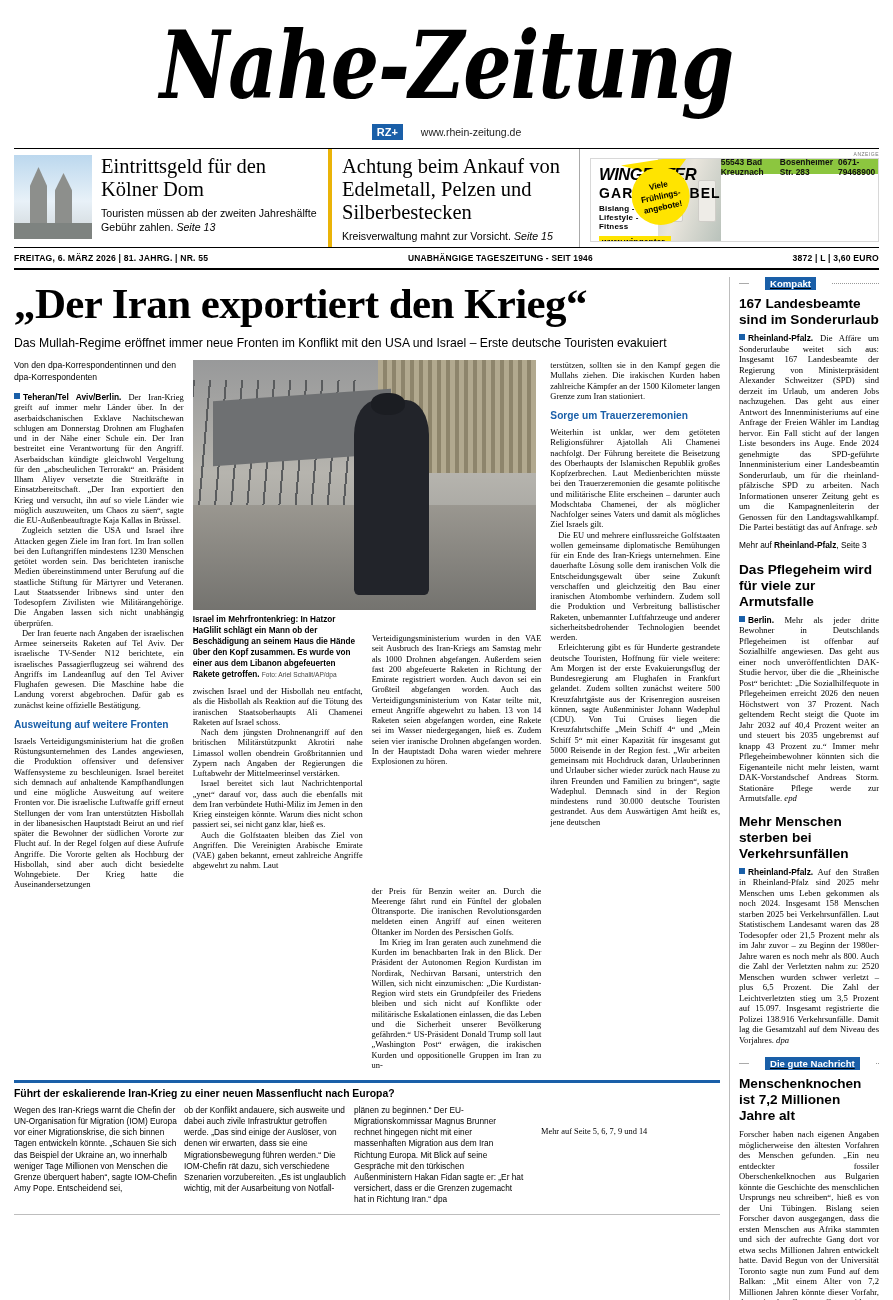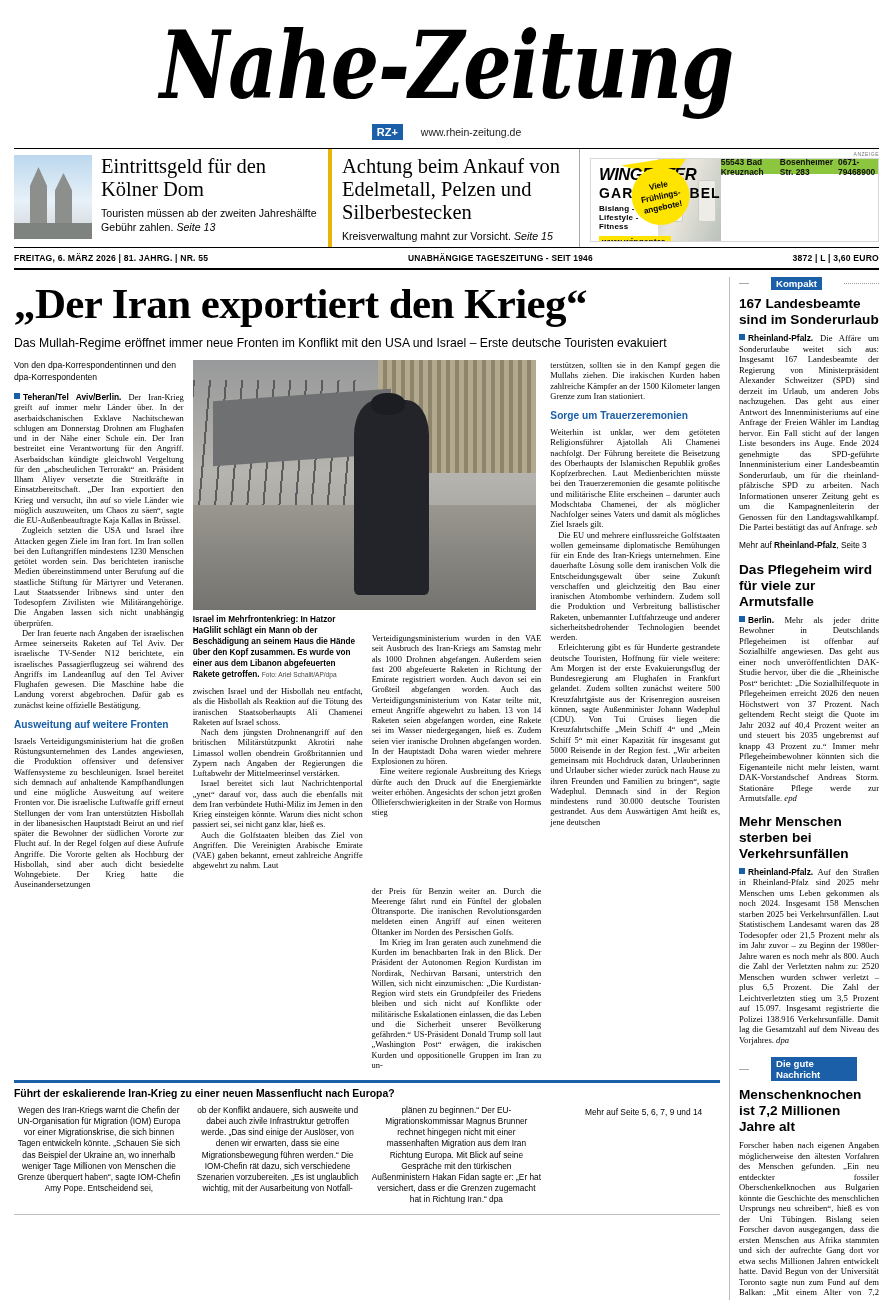--- a/index.html
+++ b/index.html
@@ -100,28 +100,28 @@
     background:linear-gradient(#9a9790,#74736f);}
   .photo .fig{position:absolute;left:47%;top:16%;width:22%;height:78%;background:#22242a;
     border-radius:30% 30% 6% 6%/18% 18% 3% 3%;}
   .photo .head-f{position:absolute;left:52%;top:13%;width:10%;height:9%;background:#1b1d22;border-radius:45%;}
   .caption{font-family:"Liberation Sans",sans-serif;font-size:8.2px;line-height:11px;font-weight:700;margin-top:4px;}
   .credit{font-weight:400;font-size:6.6px;color:#444;}
 
   
   .mbox{margin-top:10px;border-top:3px solid #1a5fa8;padding-top:5px;}
   .mbox .mtitle{font-family:"Liberation Sans",sans-serif;font-weight:700;font-size:10.4px;margin-bottom:6px;}
-  .mcols{display:flex;gap:9px;text-align:center;}
+  .mcols{display:flex;}
   .mcol{width:170px;font-family:"Liberation Sans",sans-serif;font-size:8.3px;line-height:11.1px;}
   .mcol p{margin:0;}
-  .moreline{font-family:Liberation Sans, sans-serif;font-size:8.4px;margin-top:2px;padding-left:17px;}
+  .moreline{font-family:Liberation Serif, serif;font-size:8.4px;margin-top:21px;padding-left:17px;}
   .hr-thin{border:0;border-top:1px solid #bdbdbd;margin:9px 0 0;}
 
   
-  .kbadge{display:flex;align-items:center;gap:22px;margin-bottom:6px;}
+  .kbadge{display:flex;align-items:center;gap:16px;margin-bottom:6px;text-decoration:underline;}
   .kbadge .line{flex:0 0 10px;height:1px;background:#aaa;}
   .kbadge .tag{background:#1a5fa8;color:#fff;font-family:"Liberation Sans",sans-serif;font-weight:700;
     font-size:9.6px;padding:1px 5px;}
   .kbadge .dots{flex:1;border-top:1px dotted #999;}
   .rhead{font-family:"Liberation Sans",sans-serif;font-weight:700;font-size:13.6px;line-height:16px;margin:0 0 5px;}
   .rbody{font-family:"Liberation Serif",serif;font-size:8.6px;line-height:10.5px;text-align:justify;hyphens:auto;margin:0;}
   .rmore{font-family:"Liberation Sans",sans-serif;font-size:8.3px;margin:7px 0 12px;}
   .rmore b{font-size:8.3px;}
   .rsec{margin-bottom:10px;}
   i.src{font-style:italic;}
@@ -229,21 +229,20 @@
             <p>Nach dem jüngsten Drohnenangriff auf den britischen Militärstützpunkt Akrotiri nahe Limassol wollen obendrein Großbritannien und Zypern nach Angaben der Regierungen die Luftabwehr der Mittelmeerinsel verstärken.</p>
             <p>Israel bereitet sich laut Nachrichtenportal „ynet“ darauf vor, dass auch die ebenfalls mit dem Iran verbündete Huthi-Miliz im Jemen in den Krieg einsteigen könnte. Warum dies nicht schon passiert sei, sei nicht ganz klar, hieß es.</p>
             <p>Auch die Golfstaaten bleiben das Ziel von Angriffen. Die Vereinigten Arabische Emirate (VAE) gaben bekannt, erneut zahlreiche Angriffe abgewehrt zu nahm. Laut</p>
           </div>
         </div>
 
         <div class="col">
           <div style="height:267px"></div>
           <div class="body-txt" style="margin-top:6px">
             <p class="first">Verteidigungsministerium wurden in den VAE seit Ausbruch des Iran-Kriegs am Samstag mehr als 1000 Drohnen abgefangen. Außerdem seien fast 200 abgefeuerte Raketen in Richtung der Emirate registriert worden. Auch davon sei ein Großteil abgefangen worden. Auch das Verteidigungsministerium von Katar teilte mit, erneut Angriffe abgewehrt zu haben. 13 von 14 Raketen seien abgefangen worden, eine Rakete sei im Wasser niedergegangen, hieß es. Zudem seien vier iranische Drohnen abgefangen worden. In der Hauptstadt Doha waren wieder mehrere Explosionen zu hören.</p>
-            <p>Eine weitere regionale Ausbreitung des Kriegs dürfte auch den Druck auf die Energiemärkte weiter erhöhen. Angesichts der schon jetzt großen Öllieferschwierigkeiten in der Straße von Hormus stieg</p>
           </div>
         </div>
 
         <div class="col">
           <div class="body-txt">
             <p class="first">terstützen, sollten sie in den Kampf gegen die Mullahs ziehen. Die irakischen Kurden haben zahlreiche Kämpfer an der 1500 Kilometer langen Grenze zum Iran stationiert.</p>
           </div>
           <div class="subhd">Sorge um Trauerzeremonien</div>
           <div class="body-txt">
             <p class="first">Weiterhin ist unklar, wer dem getöteten Religionsführer Ajatollah Ali Chamenei nachfolgt. Der Führung bereitete die Beisetzung des Oberhaupts der Islamischen Republik großes Kopfzerbrechen. Laut Medienberichten müsste bei den Trauerzeremonien die gesamte politische und militärische Elite erscheinen – darunter auch Modschtaba Chamenei, der als möglicher Nachfolger seines Vaters und damit als mögliches Ziel Israels gilt.</p>

